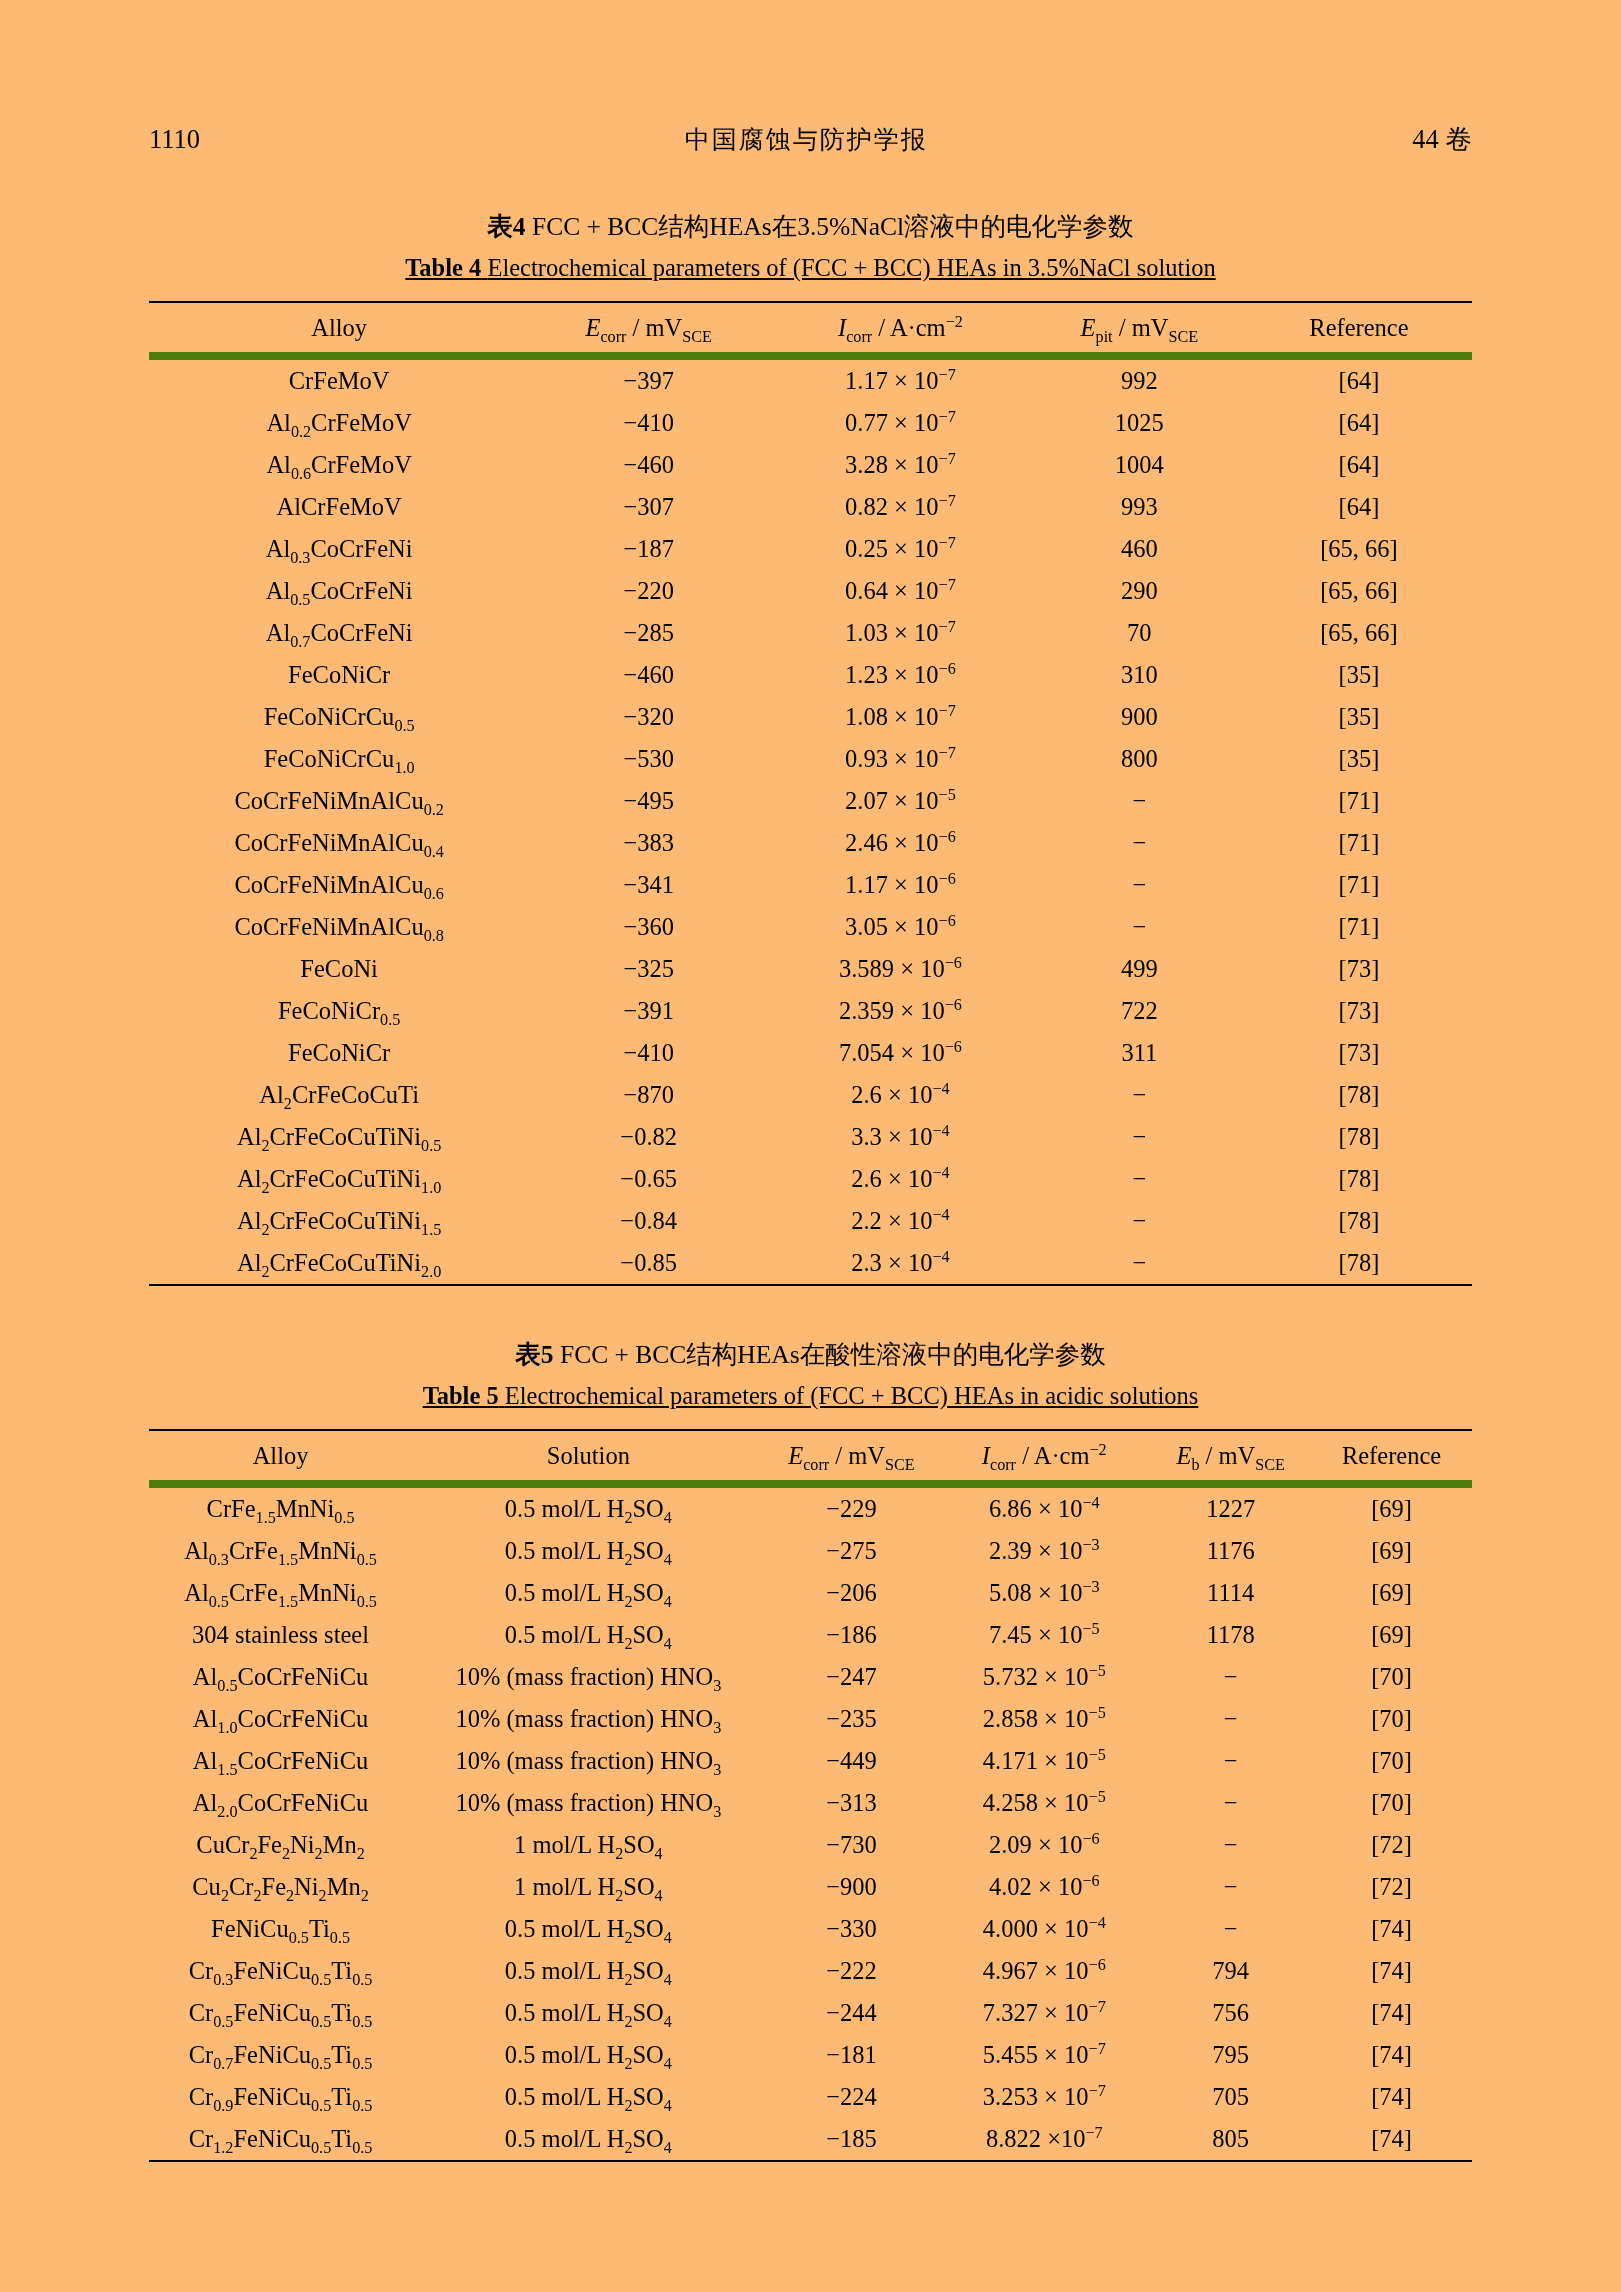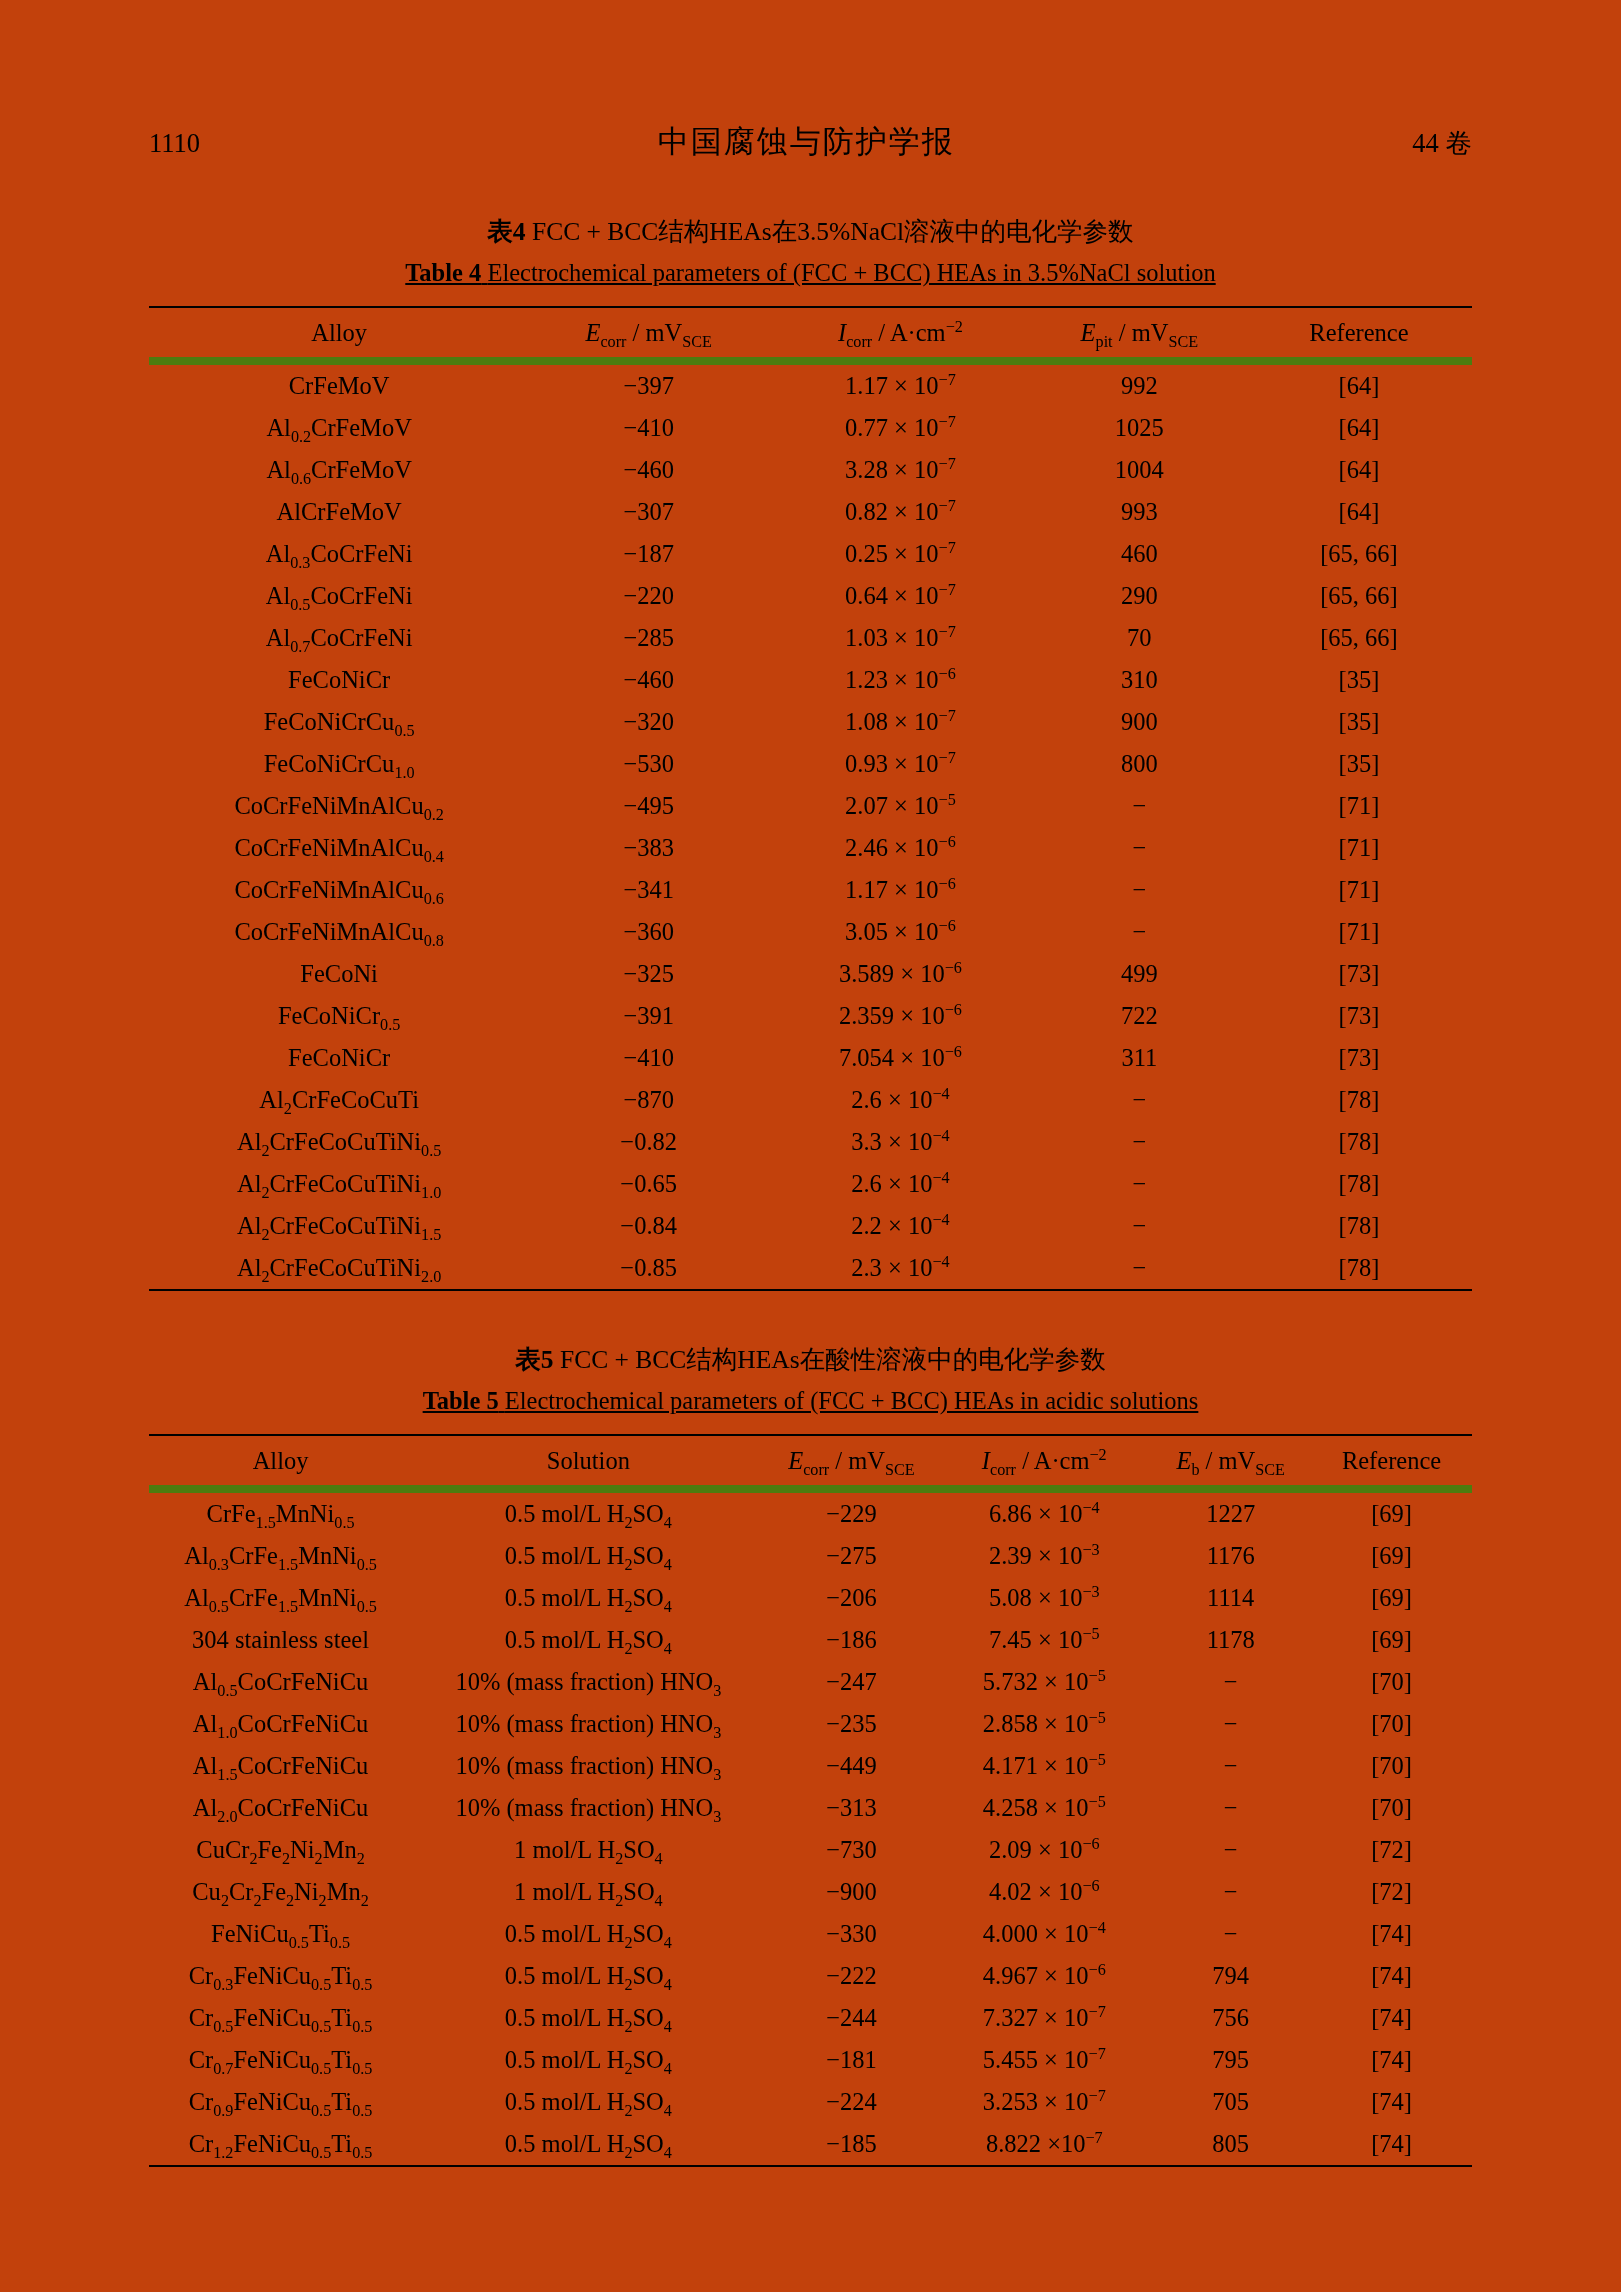--- a/index.html
+++ b/index.html
@@ -4,42 +4,42 @@
 <style>
   html, body {
     margin: 0;
     padding: 0;
     background: #ffffff;
   }
   .page {
     position: relative;
     width: 1621px;
     min-height: 2293px;
-    background: #c2410c;
+    background: #fdba74;
     color: #000000;
     font-family: "Liberation Serif", "DejaVu Serif", serif;
     box-sizing: border-box;
     overflow: hidden;
   }
   .content {
     box-sizing: border-box;
     width: 100%;
     padding: 125px 149px 59px 149px;
   }
   
   .running-head {
     display: flex;
     justify-content: space-between;
     align-items: baseline;
     font-size: 26.5px;
     line-height: 1.1;
   }
   .running-head .journal {
     letter-spacing: 2px;
-    font-size: 31px;
+    font-size: 25px;
   }
   
   .table-block { margin-top: 55px; }
   .table-block.second { margin-top: 51px; }
   .caption {
     text-align: center;
     line-height: 1.45;
   }
   .caption.zh { font-size: 25.5px; }
   .caption.en { font-size: 24.5px; margin-top: 3.9px; text-decoration: underline; }

